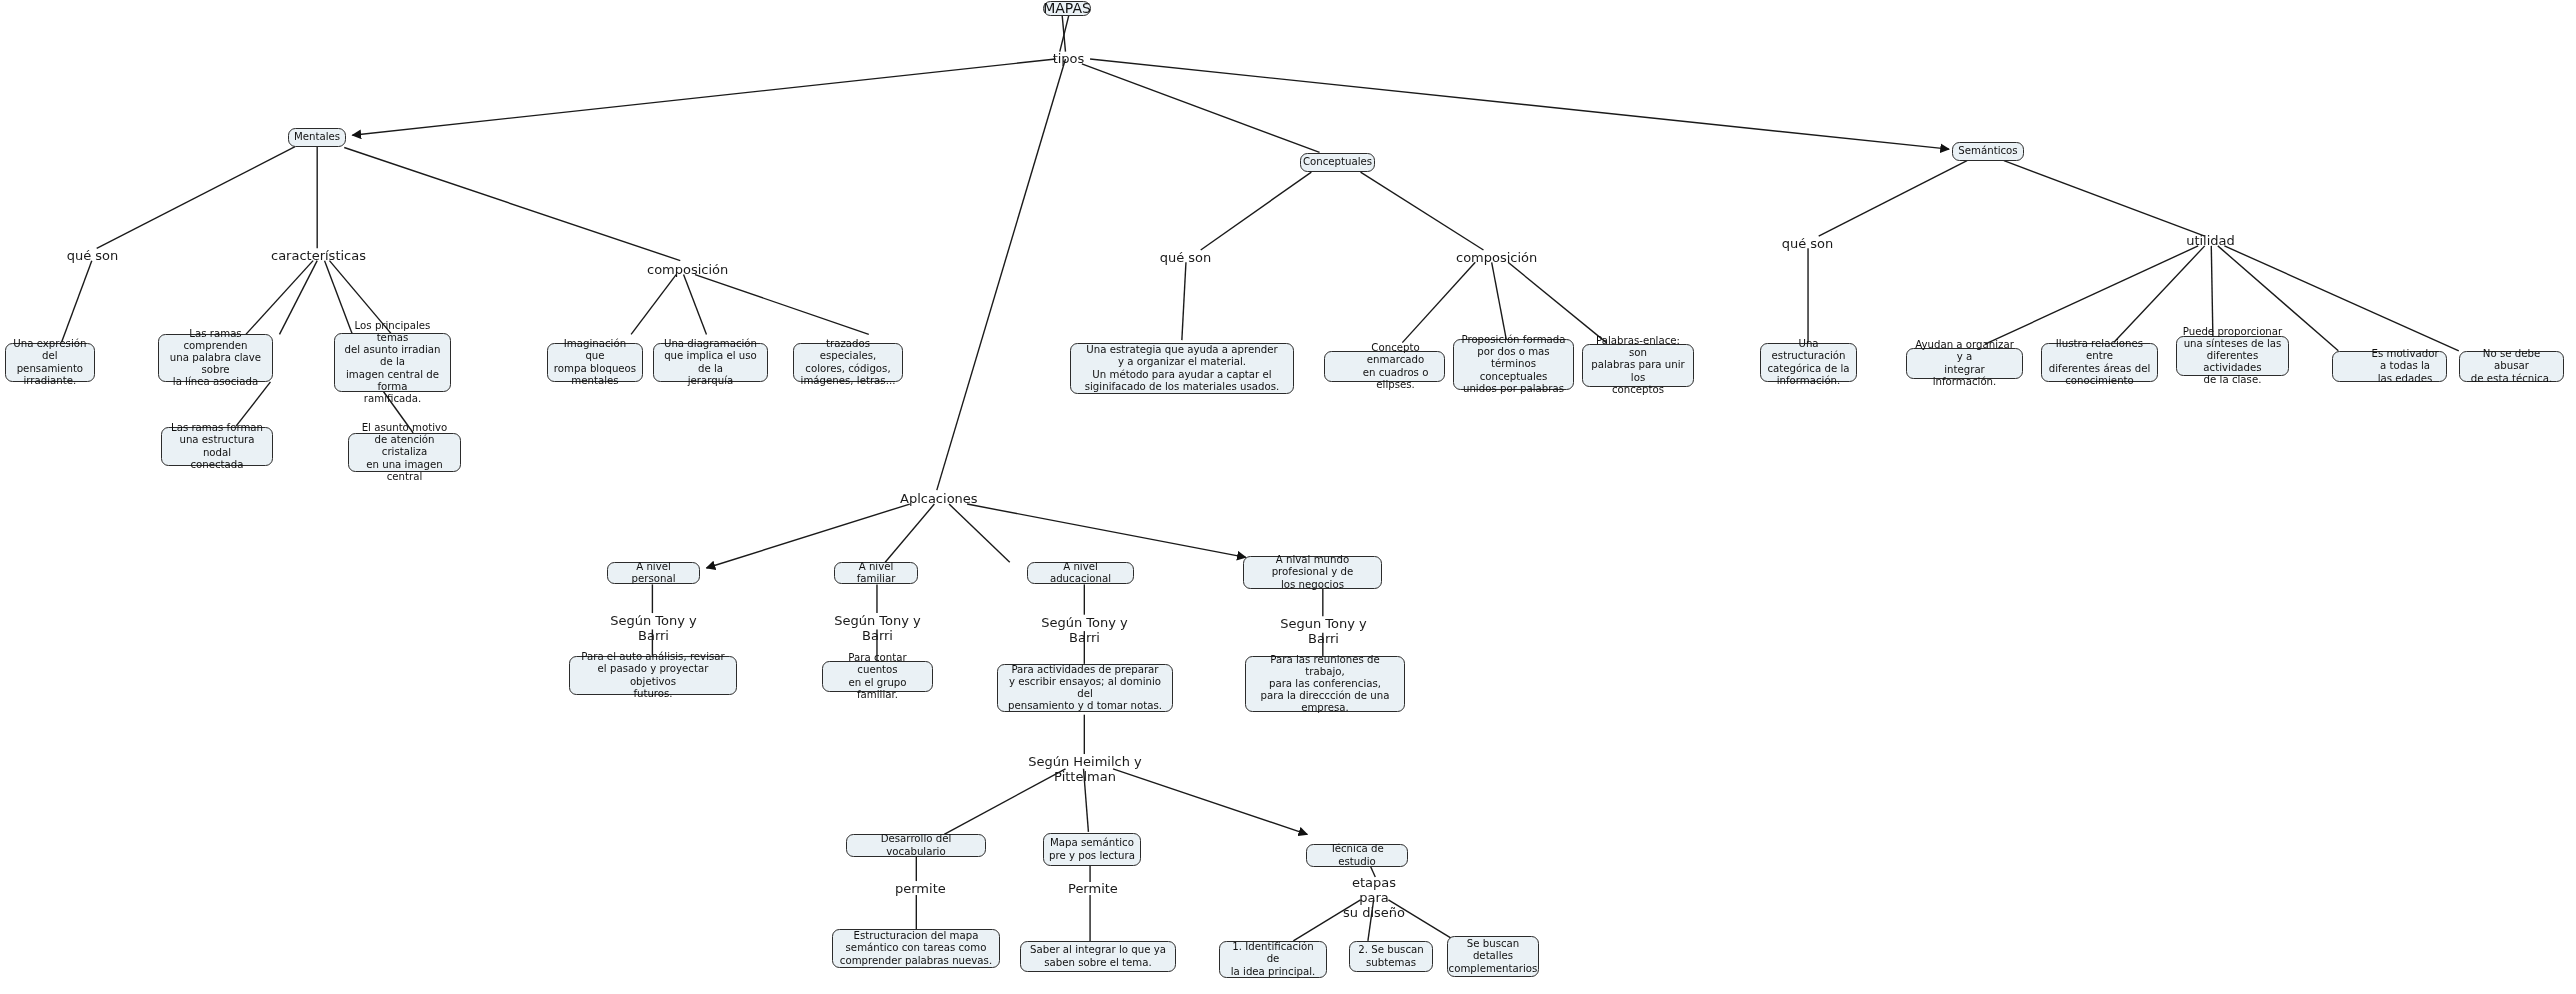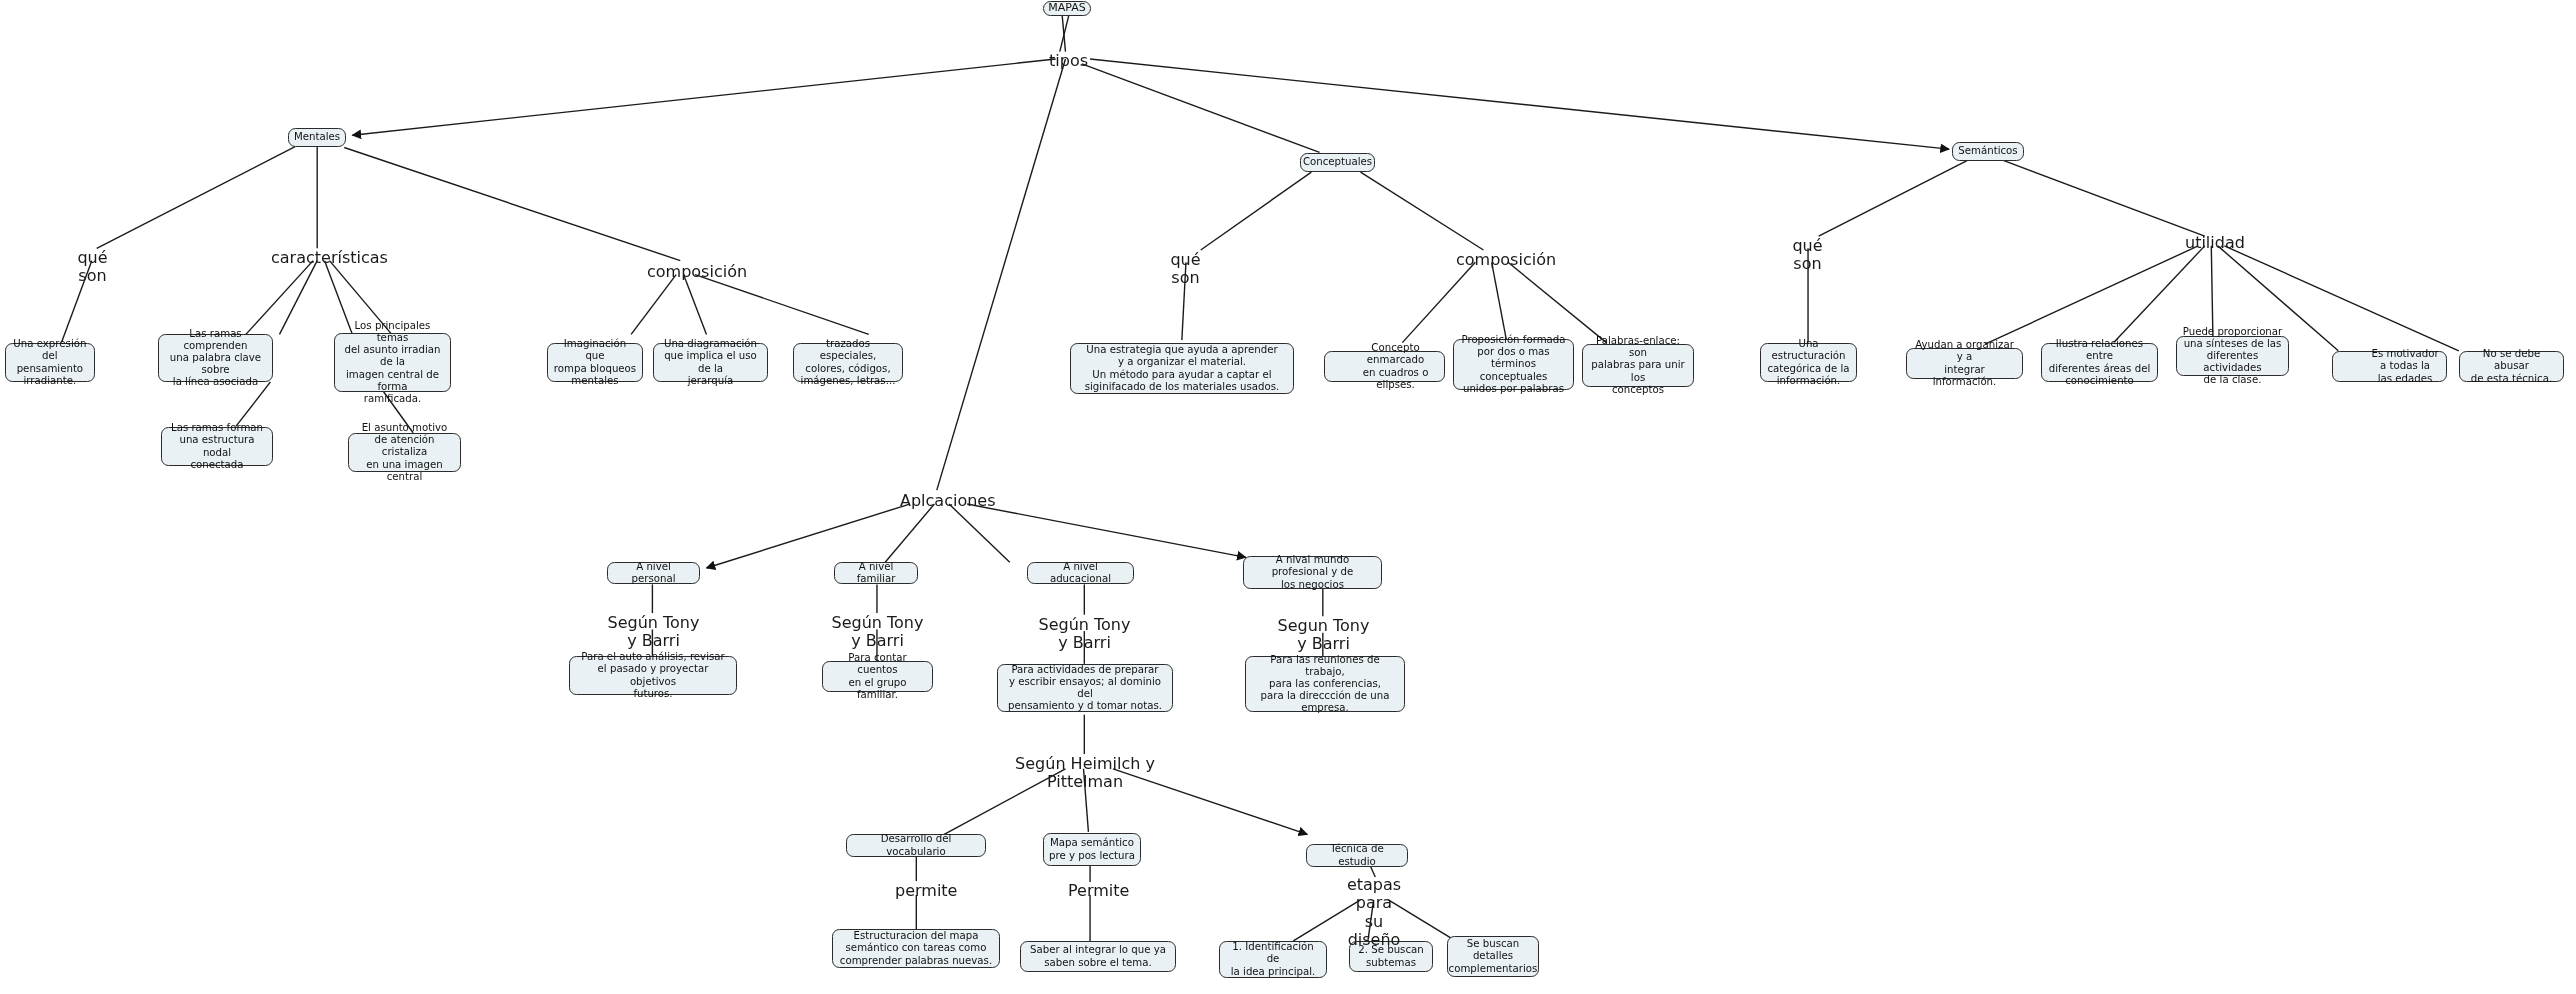--- a/index.html
+++ b/index.html
@@ -21,21 +21,21 @@
     text-align:center;
     color:#111111;
     font-size:10.2px;
     line-height:1.18;
     padding:2.5px 4.9px;
     white-space:pre-line;
   }
   .link{
     position:absolute;
     color:#1a1a1a;
-    font-size:16px;
+    font-size:13px;
     line-height:1.15;
     text-align:center;
     white-space:pre-line;
     background:transparent;
   }
 </style>
 </head>
 <body>
 
 <div id="canvas">
@@ -122,21 +122,21 @@
       <path d="M 1330 1092 L 1330 1148"></path>
 
       <path d="M 1660 1030 L 1678 1070"></path>
 
       <path name="e1" d="M 1660 1098 L 1578 1148"></path>
       <path d="M 1676 1098 L 1669 1148"></path>
       <path d="M 1694 1098 L 1776 1148"></path>
     </g>
   </svg>
 
-  <div class="node" style="left:1043px;top:0.8px;width:48px;height:14.8px;font-size:11px;">MAPAS</div>
+  <div class="node" style="left:1043px;top:0.8px;width:48px;height:14.8px;font-size:14px;">MAPAS</div>
 
   <div class="node" style="left:288px;top:128px;width:58px;height:19px;">Mentales</div>
 
   <div class="node" style="left:1300px;top:153px;width:75px;height:19px;">Conceptuales</div>
 
   <div class="node" style="left:1952px;top:142px;width:72px;height:19px;">Semánticos</div>
 
   <div class="node" style="left:4.9px;top:343px;width:90px;height:39px;">Una expresión
 del pensamiento
 irradiante.</div>

